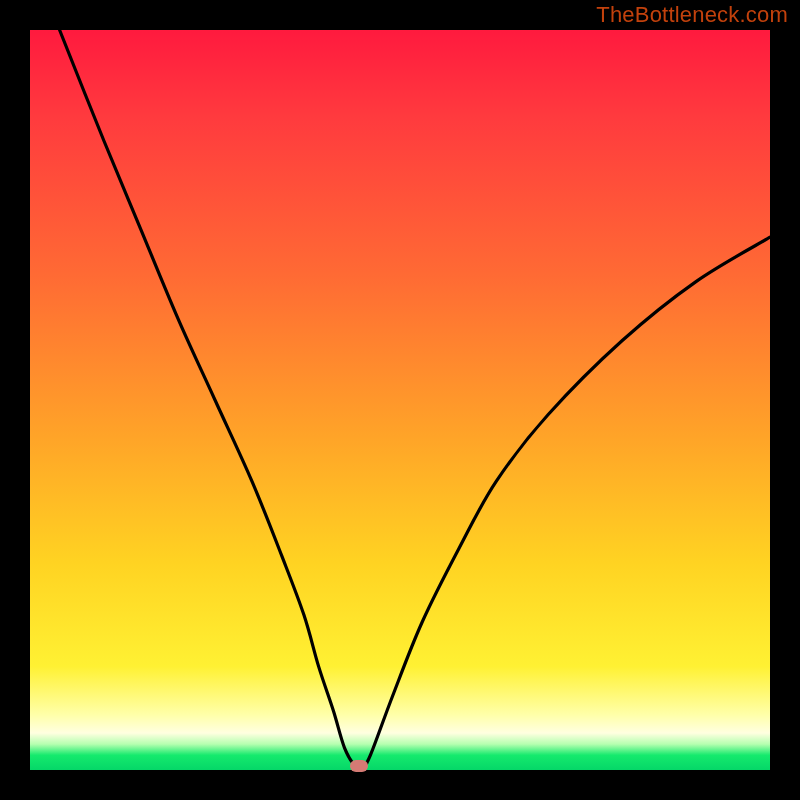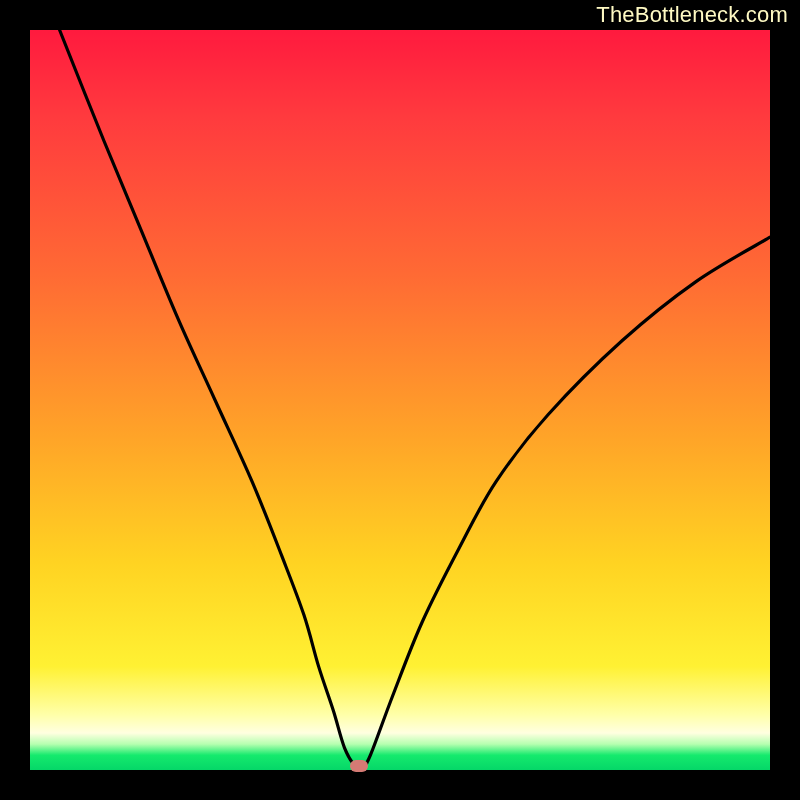--- a/index.html
+++ b/index.html
@@ -16,21 +16,21 @@
     left: 0;
     top: 0;
     width: 800px;
     height: 800px;
     background: #000;
   }
   .watermark {
     position: absolute;
     top: 2px;
     right: 12px;
-    color: #fef9c3;
+    color: #c2410c;
     font-size: 22px;
     font-weight: 500;
     letter-spacing: 0.2px;
     z-index: 10;
   }
   .plot {
     position: absolute;
     left: 30px;
     top: 30px;
     width: 740px;

